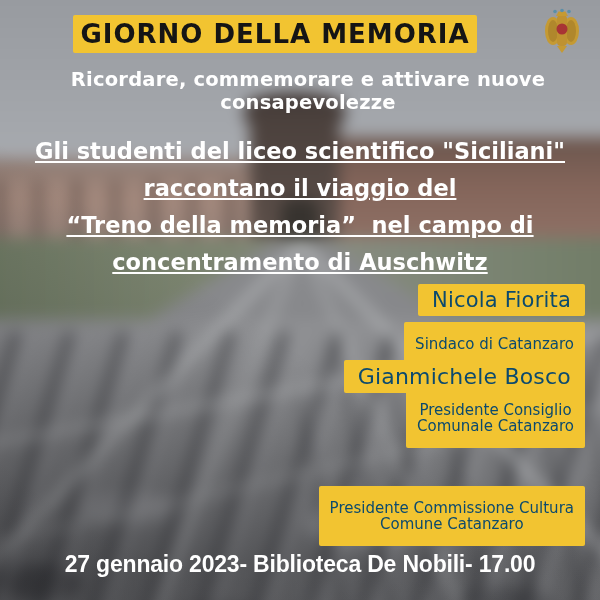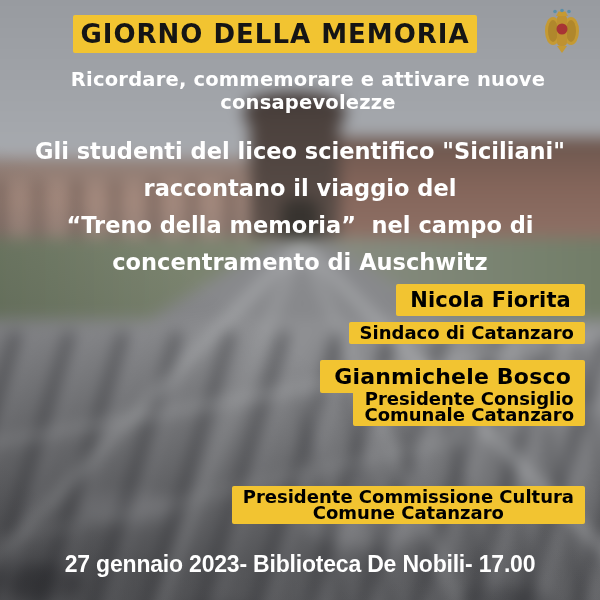--- a/index.html
+++ b/index.html
@@ -51,24 +51,24 @@
   .content { position:absolute; inset:0; z-index:3; }
   .content > * { position:absolute; }
   .banner { left:73px; top:15px; width:404px; height:38px; background:#F2C431; border-radius:2px;
             display:flex; align-items:center; justify-content:center;
             color:#151515; font-size:26px; font-weight:800; letter-spacing:1px; }
   .crest { right:19px; top:8px; width:38px; height:47px; }
   .subtitle { left:0; right:0; top:68px; text-align:center; color:#fff;
               font-size:19.5px; font-weight:bold; letter-spacing:.2px;margin-left:16px; }
   .main-text { left:10px; right:10px; top:133px; text-align:center; color:#fff;
                font-size:22.5px; font-weight:bold; line-height:37px; }
-  .main-line { white-space:pre-wrap; }
-  .badge { right:15px; background:#F2C431; color:#000000; border-radius:2px; font-weight:700; }
+  .main-line { white-space:pre-wrap;text-decoration:underline; }
+  .badge { right:15px; background:#F2C431; color:#0c4a6e; border-radius:2px; font-weight:400; }
   .badge-name { padding:4px 14px; font-size:21px; letter-spacing:.2px; }
-  .badge-role { padding:3px 11px; font-size:18px; line-height:16px; white-space:pre-line; text-align:center; }
+  .badge-role { padding:14px 11px; font-size:15px; line-height:16px; white-space:pre-line; text-align:center; }
   .b-name-0 { top:284px; }
   .b-role-0 { top:322px; }
   .b-name-1 { top:360px; font-size:22px; }
   .b-role-1 { top:388px; }
   .b-name-2 { top:451px; }
   .b-role-2 { top:486px; text-align:center; }
   .footer { left:0; right:0; top:551px; text-align:center; color:#fff;
             font-family:"Liberation Sans","DejaVu Sans",sans-serif;
             font-size:23px; font-weight:bold; letter-spacing:-.2px; }
 </style>

